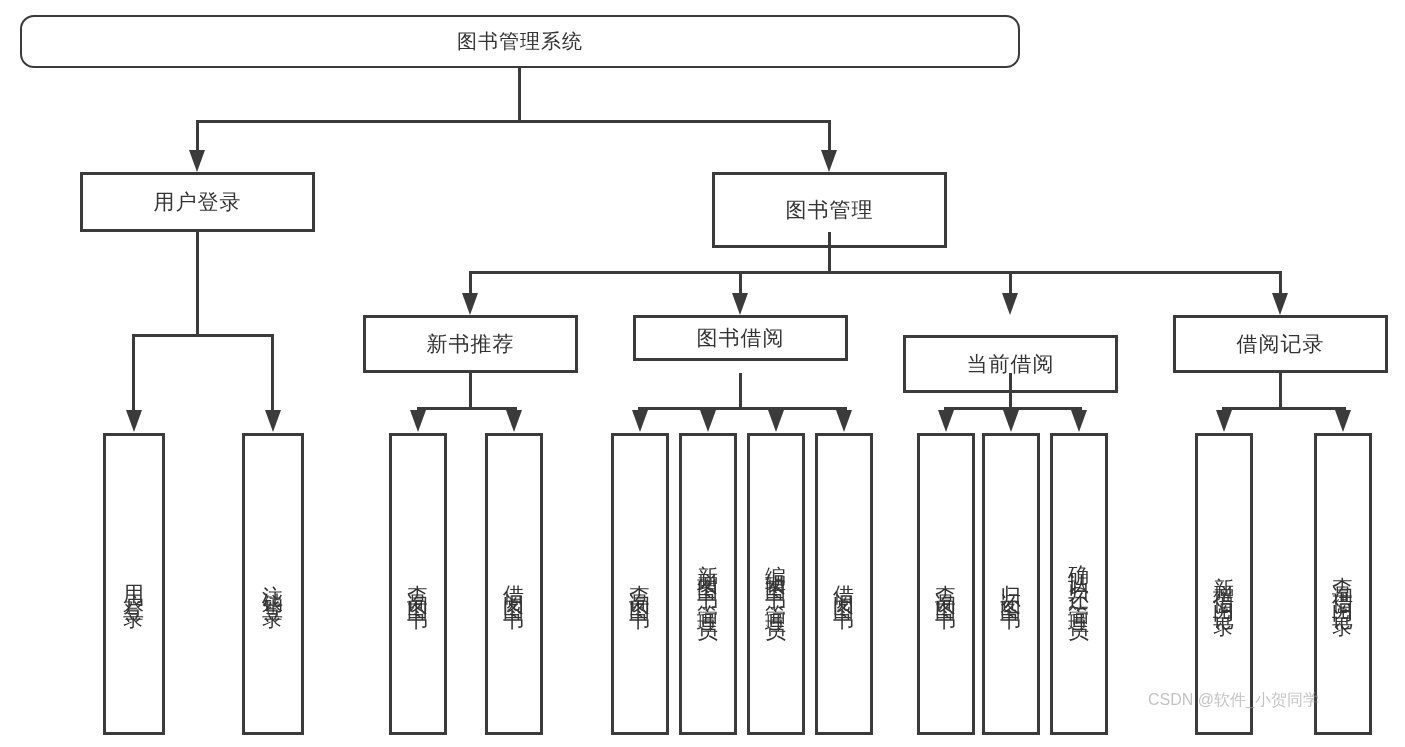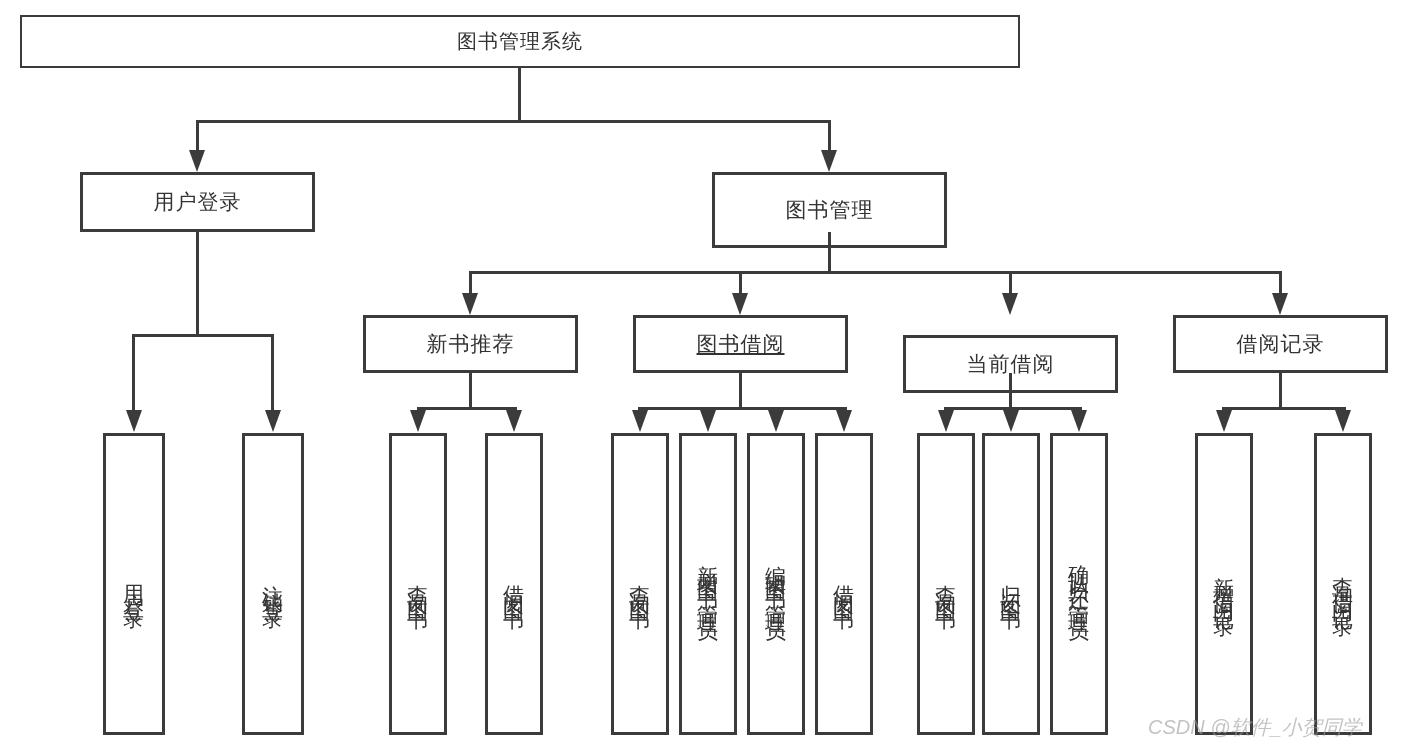--- a/index.html
+++ b/index.html
@@ -55,35 +55,34 @@
     position: absolute;
     width: 0; height: 0;
     border-left: 8px solid transparent;
     border-right: 8px solid transparent;
     border-top: 22px solid #3b3b3b;
   }
 
   .watermark {
     position: absolute;
     left: 1148px;
-    top: 714px;
-    font-size: 20px;
+    top: 690px;
+    font-size: 16px;
     color: #9e9e9e;
     opacity: 0.62;
     z-index: 10;
     white-space: nowrap;
-    font-style: italic;
   }
 </style>
 </head>
 <body>
 
 <div class="canvas">
 
-  <div class="box root" style="left:20px; top:15px; width:1000px; height:53px;">
+  <div class="box root" style="left:20px; top:15px; width:1000px; height:53px;border-radius:14px;">
     <span>图书管理系统</span>
   </div>
 
   <div class="vl" style="left:518px; top:68px;  height:54px;"></div>
   <div class="hl" style="left:196px; top:120px; width:635px;"></div>
   <div class="vl" style="left:196px; top:120px; height:32px;"></div>
   <div class="ar" style="left:189px; top:150px;"></div>
   <div class="vl" style="left:828px; top:120px; height:32px;"></div>
   <div class="ar" style="left:821px; top:150px;"></div>
 
@@ -108,21 +107,21 @@
   <div class="vl" style="left:739px;  top:271px; height:24px;"></div>
   <div class="ar" style="left:732px;  top:293px;"></div>
   <div class="vl" style="left:1009px; top:271px; height:24px;"></div>
   <div class="ar" style="left:1002px; top:293px;"></div>
   <div class="vl" style="left:1279px; top:271px; height:24px;"></div>
   <div class="ar" style="left:1272px; top:293px;"></div>
 
   <div class="box" style="left:363px; top:315px; width:215px; height:58px;text-align:center;">
     <span>新书推荐</span>
   </div>
-  <div class="box" style="left:633px; top:315px; width:215px; height:58px;text-decoration:underline;">
+  <div class="box" style="left:633px; top:315px; width:215px; height:46px;">
     <span>图书借阅</span>
   </div>
   <div class="box" style="left:903px; top:315px; width:215px; height:58px;margin-top:20px;">
     <span>当前借阅</span>
   </div>
   <div class="box" style="left:1173px; top:315px; width:215px; height:58px;">
     <span>借阅记录</span>
   </div>
 
   <div class="vl" style="left:469px; top:373px; height:37px;"></div>

